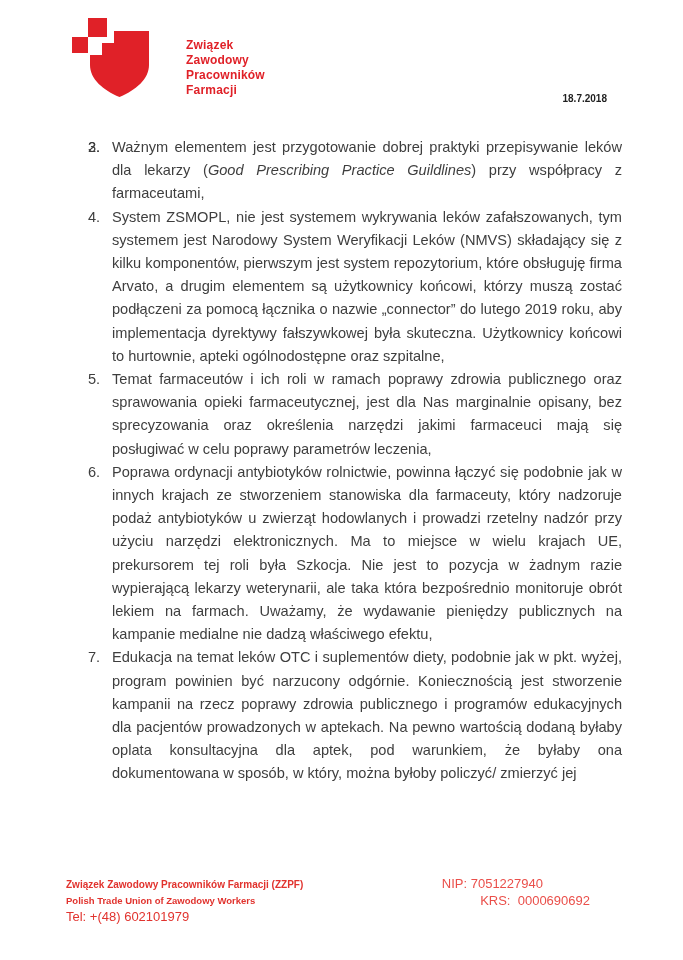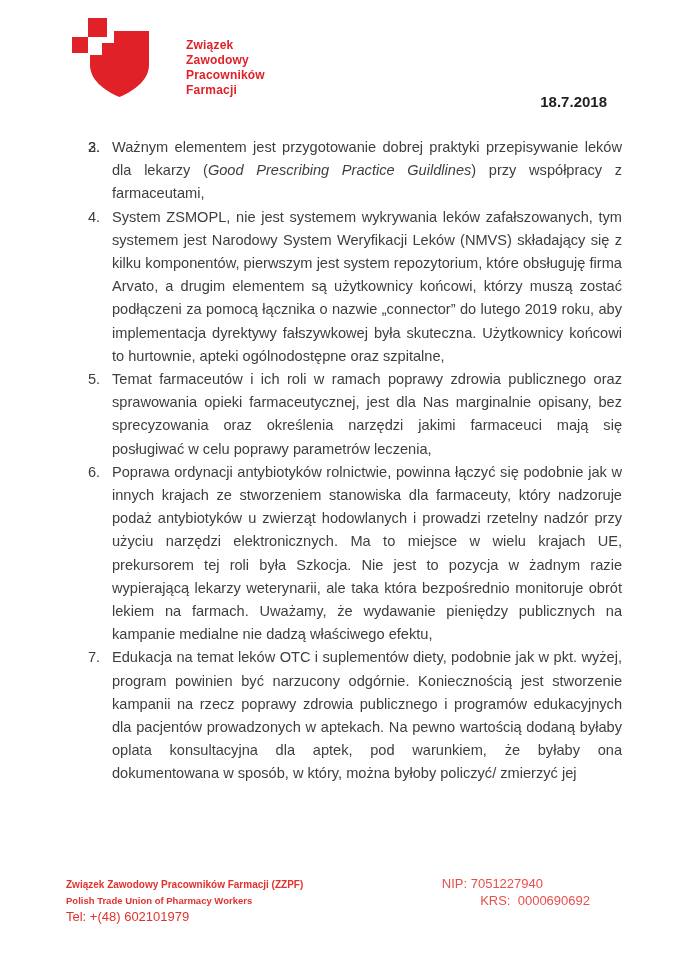--- a/index.html
+++ b/index.html
@@ -21,21 +21,21 @@
   .logo{position:absolute;left:72px;top:18px;display:flex;align-items:flex-end;gap:32px;}
   .logo svg{display:block;}
   .logo-text{
     margin-left:4px;padding-top:18px;
     color:var(--brand-red);
     font-size:12px;font-weight:bold;line-height:15px;
     letter-spacing:.2px;
   }
   .date{
     position:absolute;top:93px;right:76px;
-    font-size:15px;font-weight:bold;color:var(--date-text);
+    font-size:10px;font-weight:bold;color:var(--date-text);
   }
   
   .doc-body{
     position:absolute;left:88px;top:136px;width:534px;
     color:var(--body-text);
     font-size:14.6px;line-height:23.2px;
   }
   .item{position:relative;padding-left:24px;text-align:justify;}
   .item .num{position:absolute;left:0;top:0;text-align:left;}
   .italic{font-style:italic;}
@@ -85,21 +85,21 @@
         <div class="item"><span class="num">4.</span><span><span>System ZSMOPL, nie jest systemem wykrywania leków zafałszowanych, tym systemem jest Narodowy System Weryfikacji Leków (NMVS) składający się z kilku komponentów, pierwszym jest system repozytorium, które obsługuję firma Arvato, a drugim elementem są użytkownicy końcowi, którzy muszą zostać podłączeni za pomocą łącznika o nazwie „connector” do lutego 2019 roku, aby implementacja dyrektywy fałszywkowej była skuteczna. Użytkownicy końcowi to hurtownie, apteki ogólnodostępne oraz szpitalne,</span></span></div>
         <div class="item"><span class="num">5.</span><span><span>Temat farmaceutów i ich roli w ramach poprawy zdrowia publicznego oraz sprawowania opieki farmaceutycznej, jest dla Nas marginalnie opisany, bez sprecyzowania oraz określenia narzędzi jakimi farmaceuci mają się posługiwać w celu poprawy parametrów leczenia,</span></span></div>
         <div class="item"><span class="num">6.</span><span><span>Poprawa ordynacji antybiotyków rolnictwie, powinna łączyć się podobnie jak w innych krajach ze stworzeniem stanowiska dla farmaceuty, który nadzoruje podaż antybiotyków u zwierząt hodowlanych i prowadzi rzetelny nadzór przy użyciu narzędzi elektronicznych. Ma to miejsce w wielu krajach UE, prekursorem tej roli była Szkocja. Nie jest to pozycja w żadnym razie wypierającą lekarzy weterynarii, ale taka która bezpośrednio monitoruje obrót lekiem na farmach. Uważamy, że wydawanie pieniędzy publicznych na kampanie medialne nie dadzą właściwego efektu,</span></span></div>
         <div class="item"><span class="num">7.</span><span><span>Edukacja na temat leków OTC i suplementów diety, podobnie jak w pkt. wyżej, program powinien być narzucony odgórnie. Koniecznością jest stworzenie kampanii na rzecz poprawy zdrowia publicznego i programów edukacyjnych dla pacjentów prowadzonych w aptekach. Na pewno wartością dodaną byłaby oplata konsultacyjna dla aptek, pod warunkiem, że byłaby ona dokumentowana w sposób, w który, można byłoby policzyć/ zmierzyć jej</span></span></div>
       </div>
   </main>
 
   <div class="footer">
     <div class="footer-left">
       <div class="org-name">Związek Zawodowy Pracowników Farmacji (ZZPF)</div>
-      <div class="org-sub">Polish Trade Union of Pharmacy Workers</div>
+      <div class="org-sub">Polish Trade Union of Zawodowy Workers</div>
       <div class="tel">Tel: +(48) 602101979</div>
     </div>
     <div class="footer-right">
       <div class="fr-nip">NIP: 7051227940</div>
       <div class="fr-krs">KRS:  0000690692</div>
     </div>
   </div>
 
 </div>
 

